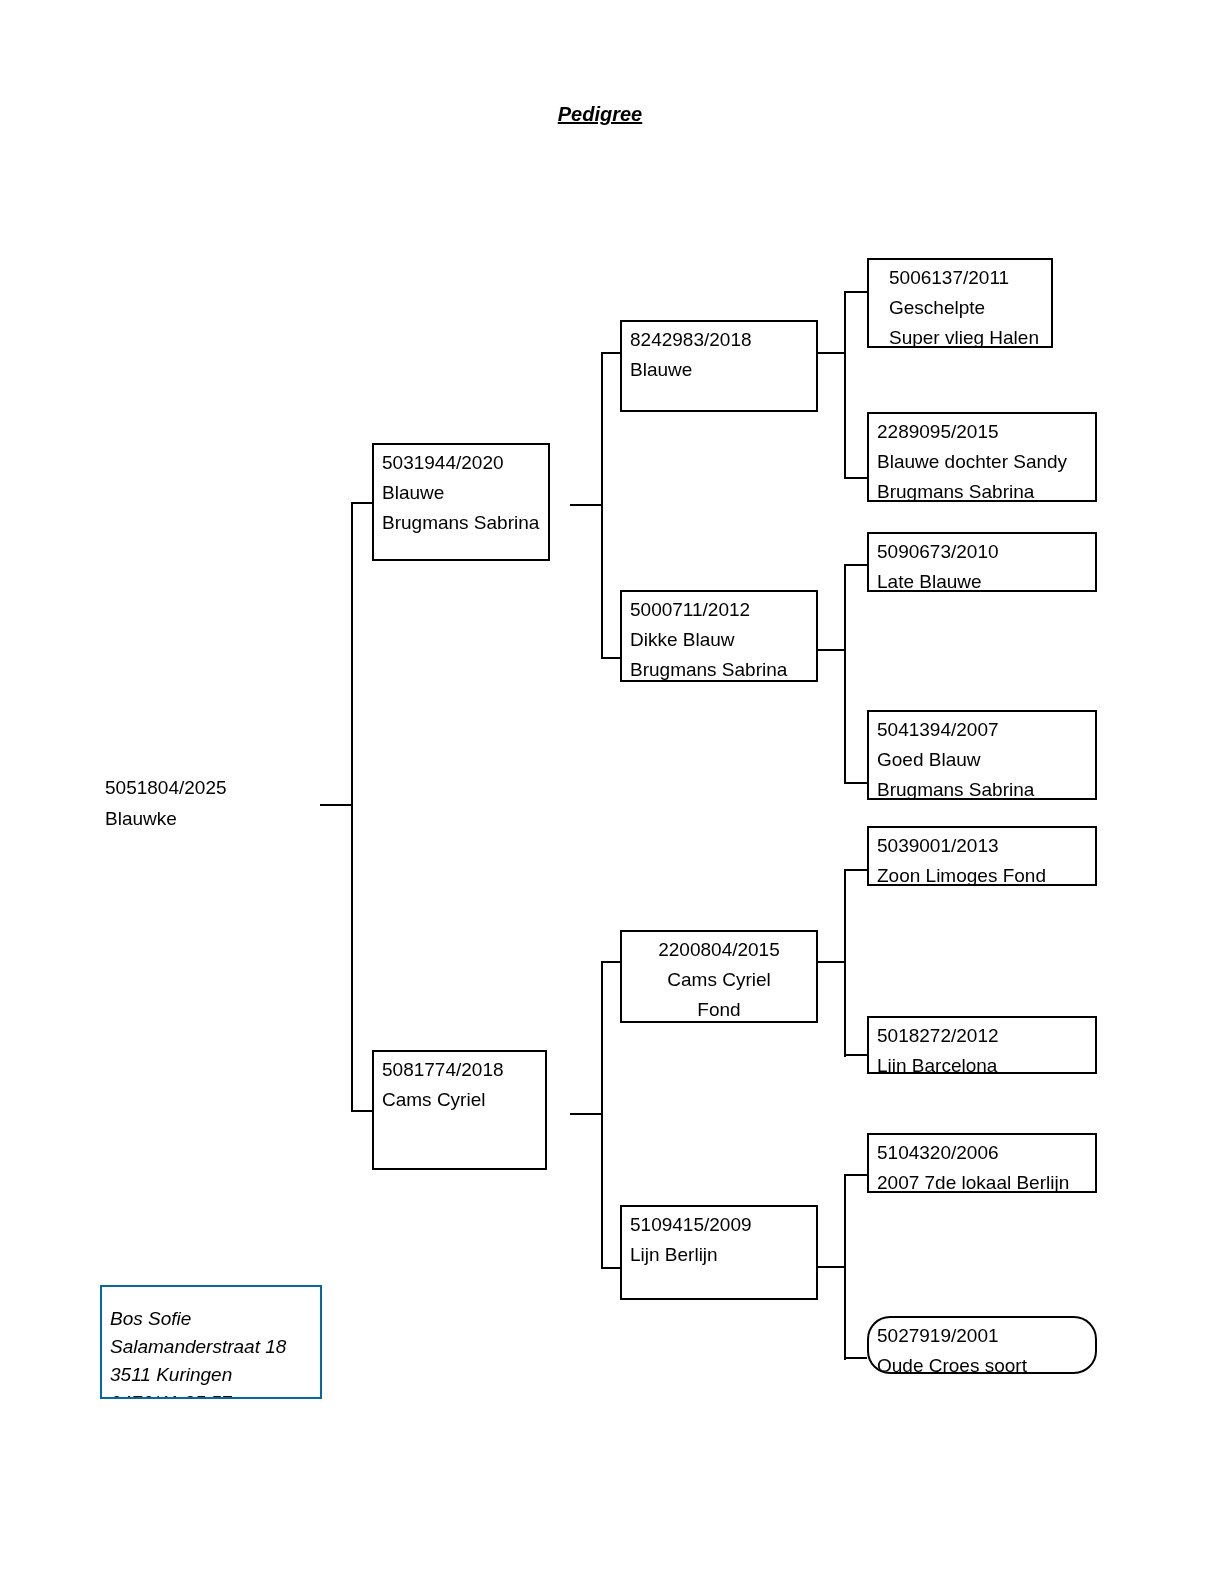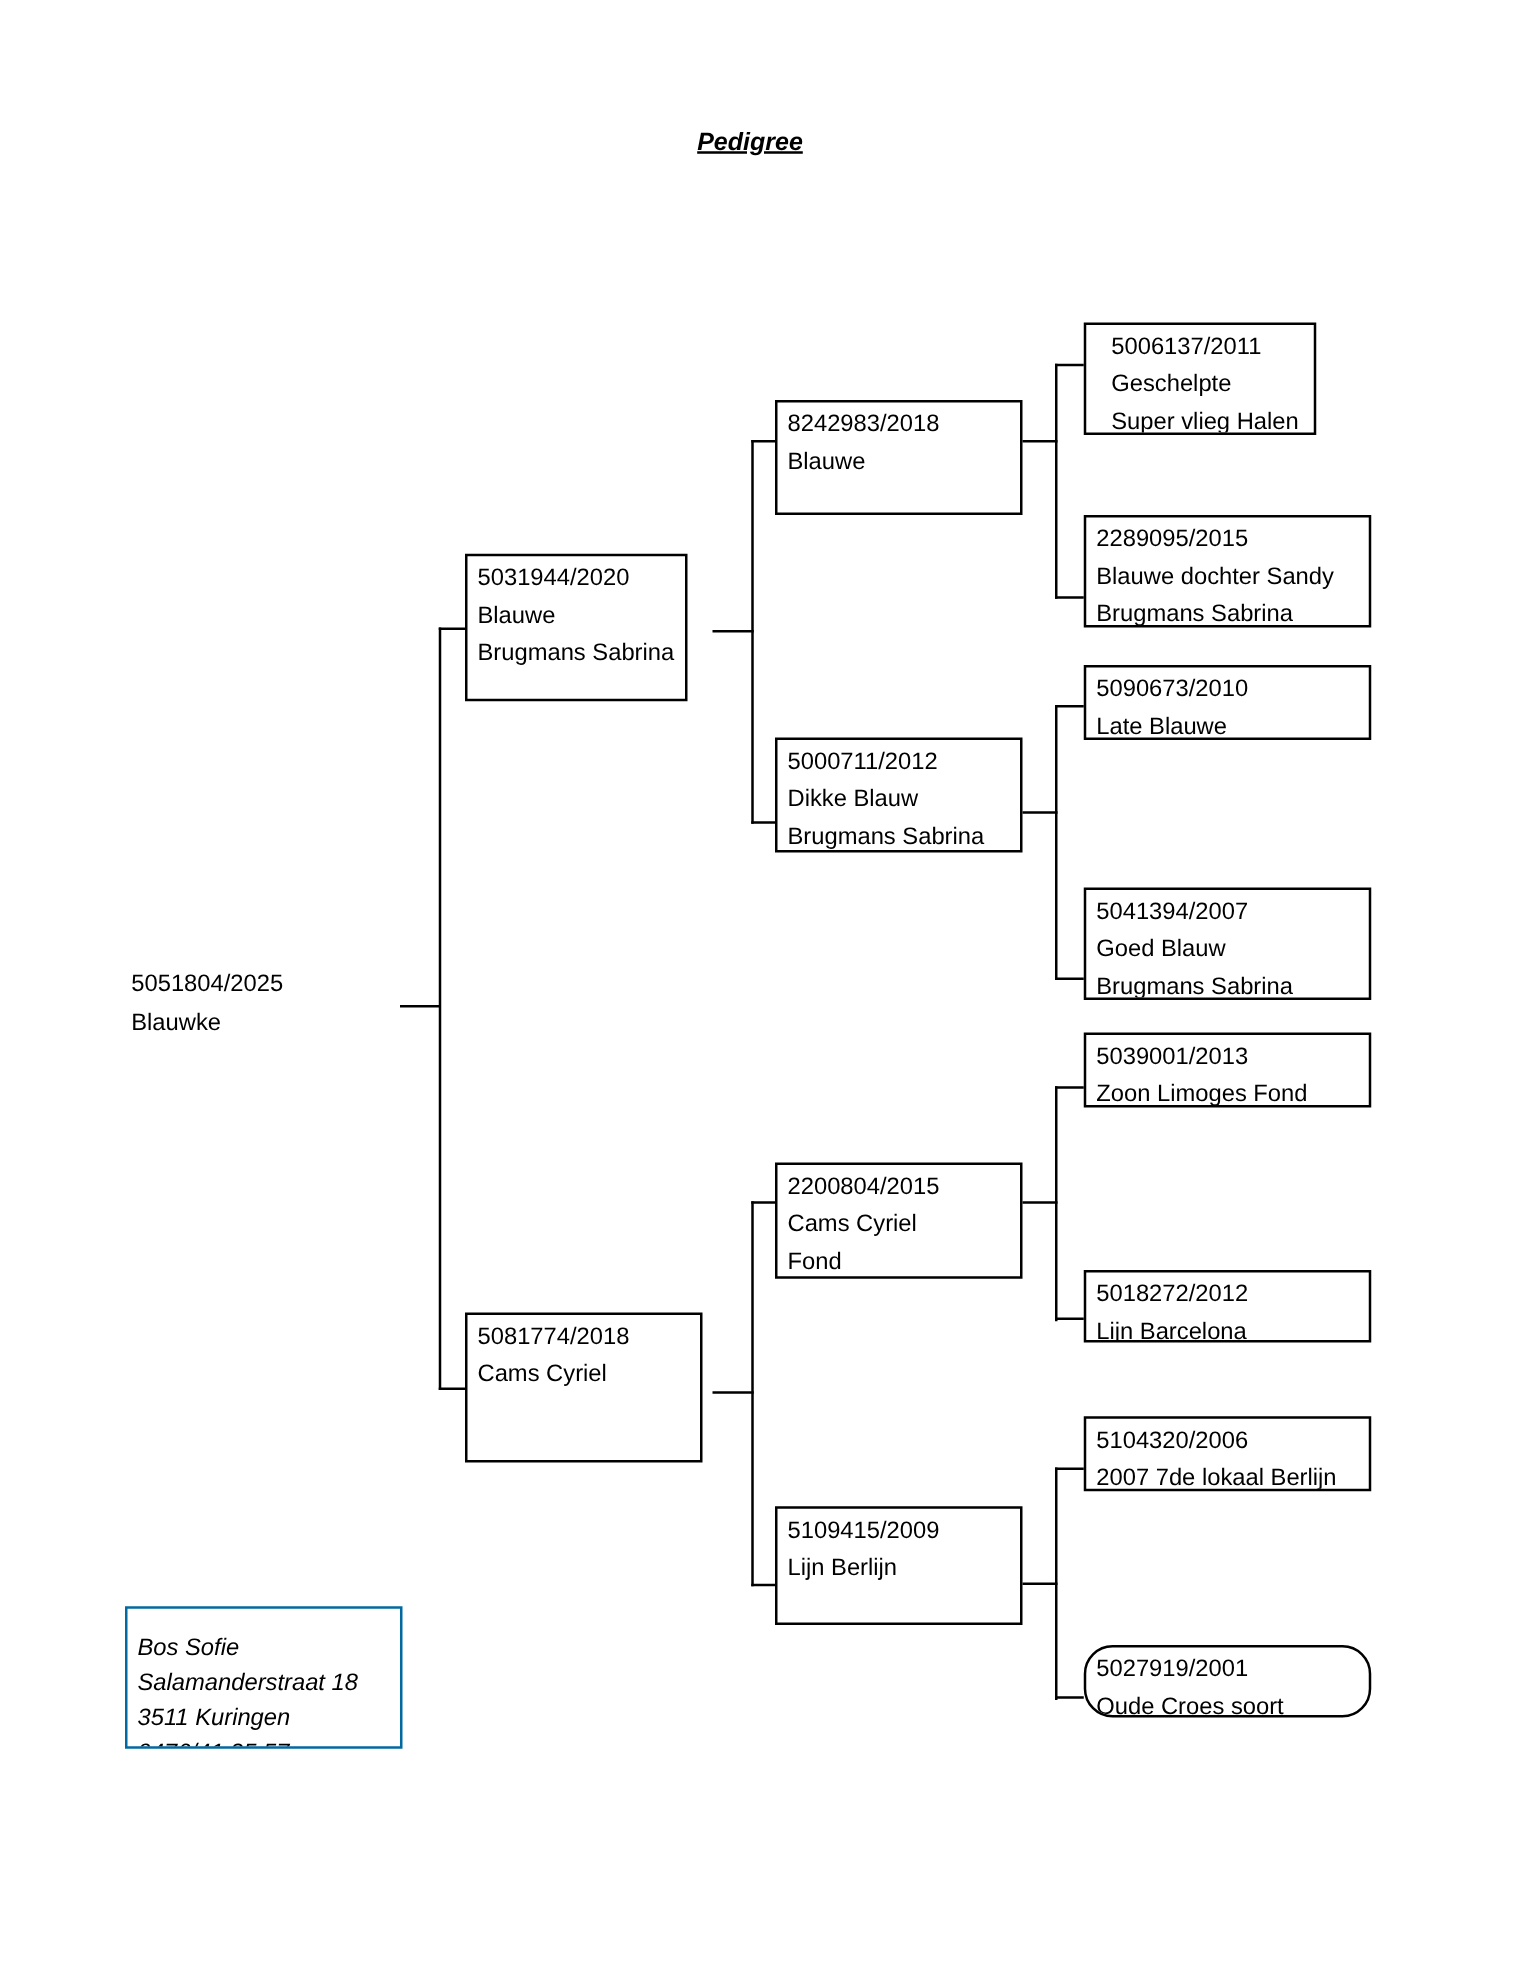--- a/index.html
+++ b/index.html
@@ -71,35 +71,35 @@
 <div class="freetext" style="left:105px; top:772px;">
   <div>5051804/2025</div>
   <div>Blauwke</div>
 </div>
 
 <div class="box" style="left:372px; top:443px; width:178px; height:118px;">
   <div>5031944/2020</div>
   <div>Blauwe</div>
   <div>Brugmans Sabrina</div>
 </div>
-<div class="box" style="left:372px; top:1050px; width:190px; height:120px;">
+<div class="box" style="left:372px; top:1050px; width:175px; height:120px;">
   <div>5081774/2018</div>
   <div>Cams Cyriel</div>
 </div>
 
 <div class="box" style="left:620px; top:320px; width:198px; height:92px;">
   <div>8242983/2018</div>
   <div>Blauwe</div>
 </div>
 <div class="box" style="left:620px; top:590px; width:198px; height:92px;">
   <div>5000711/2012</div>
   <div>Dikke Blauw</div>
   <div>Brugmans Sabrina</div>
 </div>
-<div class="box" style="left:620px; top:930px; width:198px; height:93px;">
+<div class="box" style="left:620px; top:930px; width:198px; height:93px;text-align:center;">
   <div>2200804/2015</div>
   <div>Cams Cyriel</div>
   <div>Fond</div>
 </div>
 <div class="box" style="left:620px; top:1205px; width:198px; height:95px;">
   <div>5109415/2009</div>
   <div>Lijn Berlijn</div>
 </div>
 
 <div class="box" style="left:867px; top:258px; width:186px; height:90px;padding-left:20px;">

